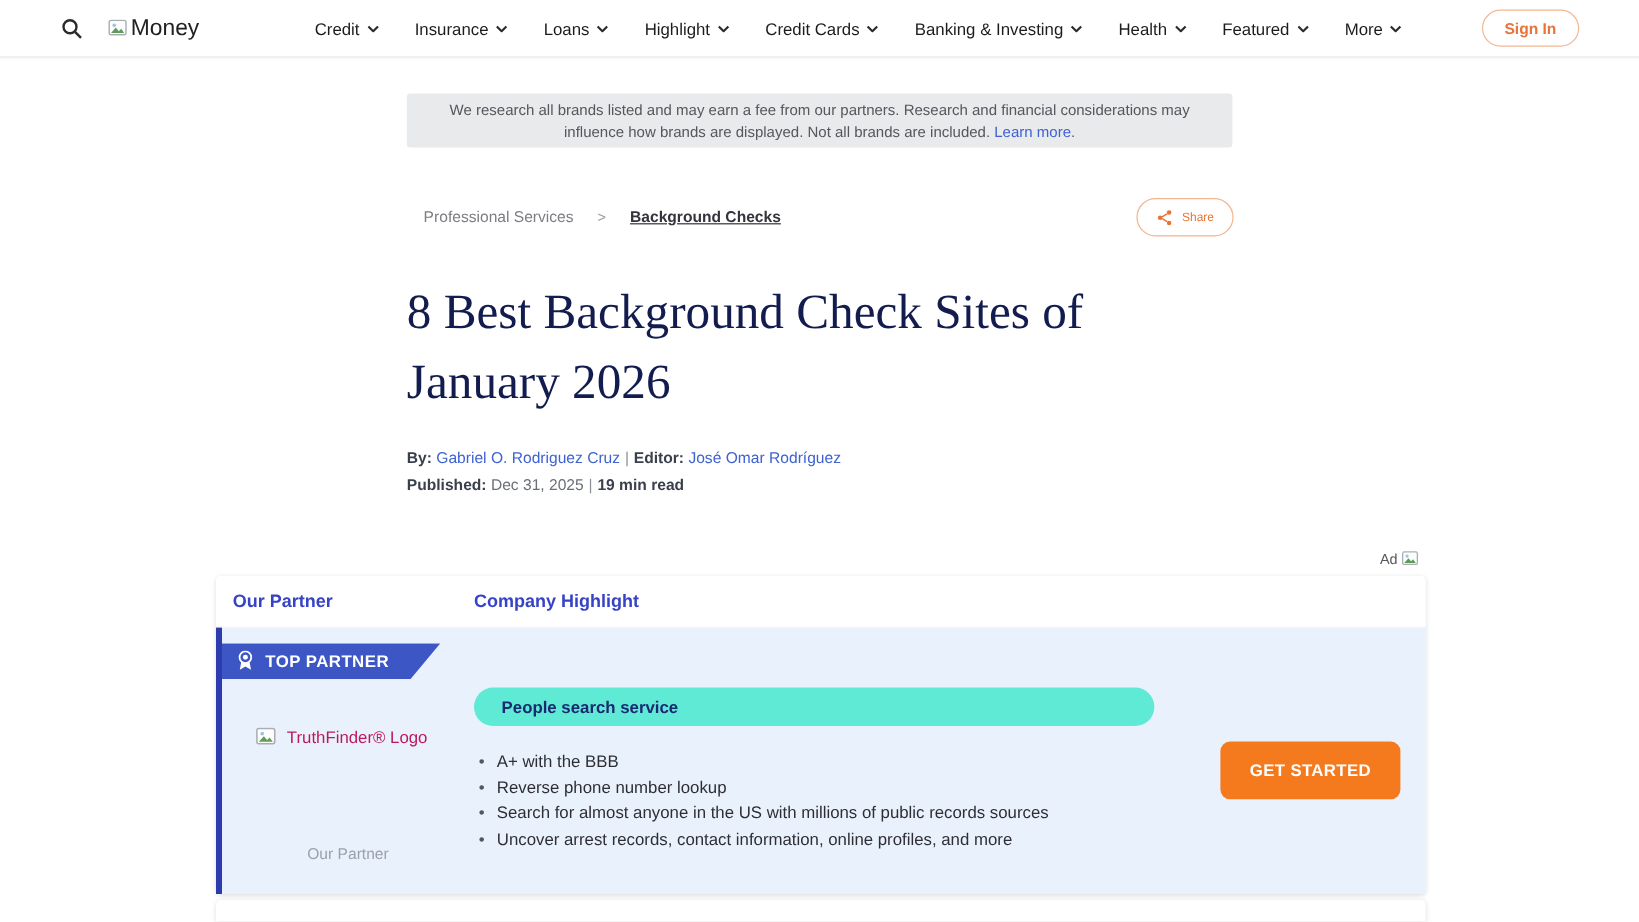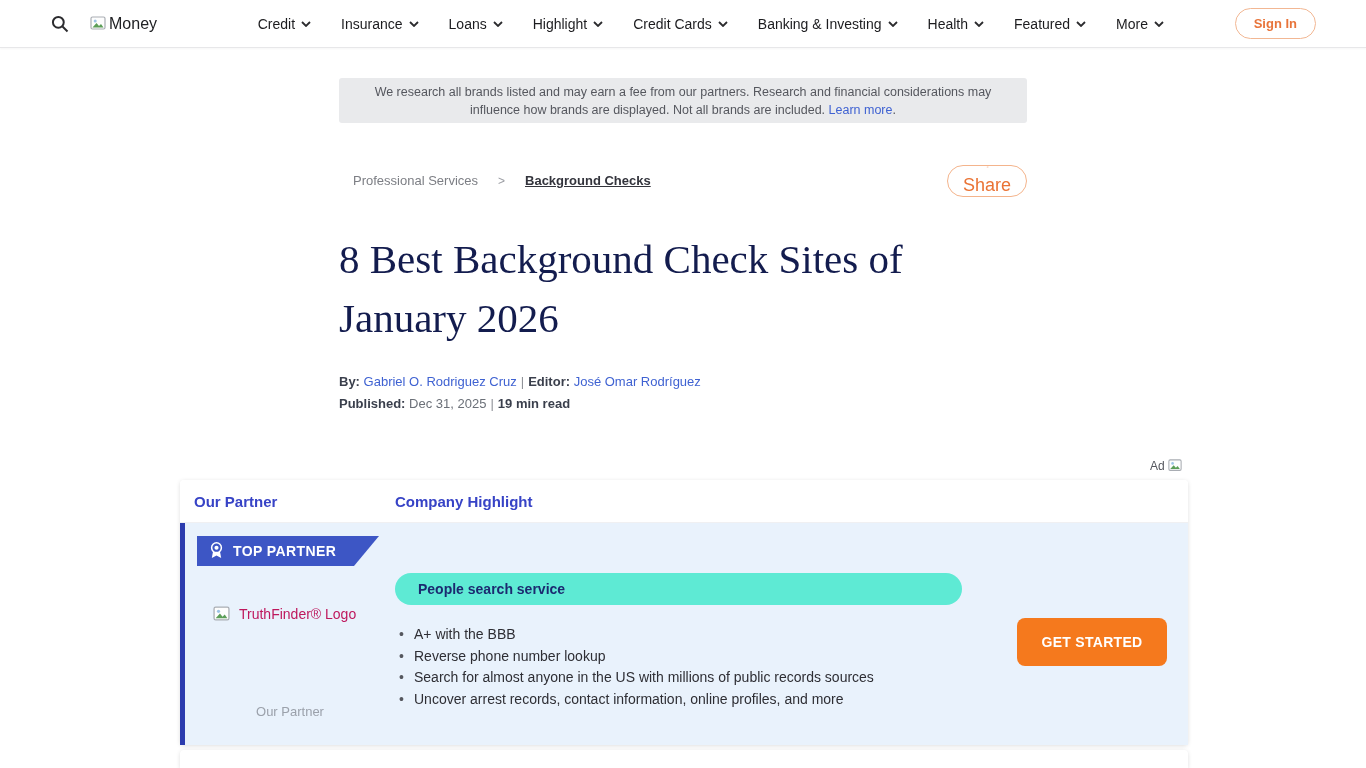--- a/index.html
+++ b/index.html
@@ -4,40 +4,40 @@
 <style>
   * { margin:0; padding:0; box-sizing:border-box; }
   html,body { width:1366px; height:768px; background:#ffffff; overflow:hidden;
               font-family:"Liberation Sans", sans-serif; }
 
   
   .topnav { position:absolute; left:0; top:0; width:1366px; height:48px;
             background:#fff; display:flex; align-items:center;
             border-bottom:1px solid #e7e7e9; box-shadow:0 1px 2px rgba(0,0,0,.04); z-index:5; }
   .search-btn { margin-left:50px; width:22px; height:22px; cursor:pointer; display:flex; align-items:center; }
-  .logo { display:flex; align-items:center; gap:3px; margin-left:18px; font-size:16px; color:#202124; }
+  .logo { display:flex; align-items:center; gap:3px; margin-left:18px; font-size:19px; color:#202124; }
   .nav-items { display:flex; align-items:center; gap:30px; margin:0 auto; padding-left:40px; }
   .nav-item { display:flex; align-items:center; gap:6px; font-size:14px; color:#1c1c1f; cursor:pointer; white-space:nowrap; }
   .signin { margin-right:50px; margin-left:10px; border:1px solid #f2b793; border-radius:17px;
             padding:7px 18px; color:#e8743a; font-size:13px; font-weight:bold; background:#fff; cursor:pointer; }
 
   
   .disclaimer { position:absolute; left:339px; top:78px; width:688px; height:45px;
                 background:#e9eaec; border-radius:3px; display:flex; align-items:center; justify-content:center; }
   .disclaimer p { max-width:652px; text-align:center; font-size:12.5px; line-height:18px; color:#55575e; }
   .disclaimer a { color:#3f62d2; text-decoration:none; cursor:pointer; }
 
   .breadcrumb { position:absolute; left:353px; top:173px; display:flex; align-items:center; gap:20px; font-size:13px; }
   .crumb-parent { color:#7c7e84; }
   .crumb-sep { color:#9a9ca2; font-size:12px; }
   .crumb-current { color:#33343c; font-weight:bold; text-decoration:underline; cursor:pointer; }
 
   .share-btn { position:absolute; left:947px; top:165px; height:32px; padding:0 15px;
                border:1px solid #f4b48c; border-radius:16px; background:#fff;
-               display:flex; align-items:center; gap:7px; color:#ea7334; font-size:18px; cursor:pointer;flex-direction:column; }
+               display:flex; align-items:center; gap:7px; color:#ea7334; font-size:10px; cursor:pointer; }
 
   .page-title { position:absolute; left:339px; top:230px; width:700px;
                 font-family:"Liberation Serif", serif; font-size:41px; line-height:59px;
                 font-weight:normal; color:#131c4e; }
 
   .byline { position:absolute; left:339px; top:374px; font-size:13px; color:#3a3f4c; }
   .byline b { font-weight:bold; }
   .byline a { color:#3f62d2; text-decoration:none; cursor:pointer; }
   .byline .pipe { color:#8d9097; padding:0 4px; }
   .publine { position:absolute; left:339px; top:396px; font-size:13px; color:#6b7078; }
@@ -50,21 +50,21 @@
   
   .partner-card { position:absolute; left:180px; top:480px; width:1008px;
                   background:#fff; border-radius:4px; box-shadow:0 1px 4px rgba(0,0,0,.13); }
   .card-head { height:43px; display:flex; align-items:center; background:#fff;
                border-bottom:1px solid #f0f0f2; border-radius:4px 4px 0 0; }
   .card-head .col-label { font-size:15px; font-weight:bold; color:#3743c6; }
   .card-head .col-partner { margin-left:14px; width:201px; }
   .card-body { position:relative; height:222px; background:#e9f2fc;
                border-left:5px solid #2c3cae; }
 
-  .ribbon { position:absolute; left:12px; top:13px; height:30px; width:182px;
+  .ribbon { position:absolute; left:0; top:13px; height:30px; width:182px;
             background:#3d56c5; color:#fff; display:flex; align-items:center; gap:9px;
             padding:0 0 0 12px; font-size:14px; font-weight:bold; letter-spacing:.4px;
             clip-path:polygon(0 0, 100% 0, calc(100% - 25px) 100%, 0 100%); }
 
   .logo-row { position:absolute; left:28px; top:83px; display:flex; align-items:flex-start; gap:9px;
               font-size:14px; color:#be185d; }
   .partner-caption { position:absolute; left:0; top:181px; width:210px; text-align:center;
                      font-size:13px; color:#9ba1ab; }
 
   .service-pill { position:absolute; left:210px; top:50px; width:567px; height:32px;

